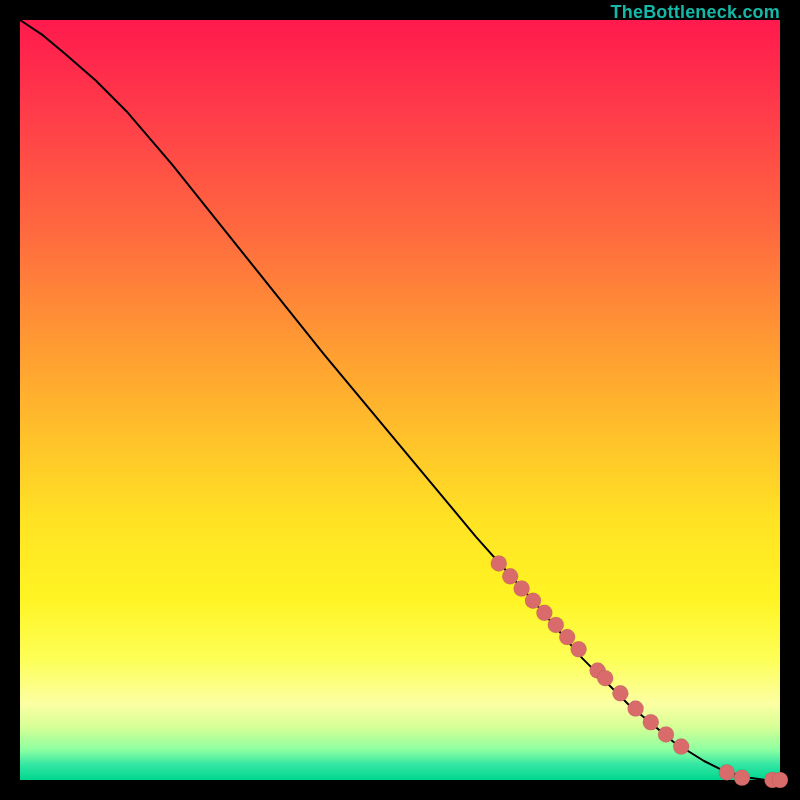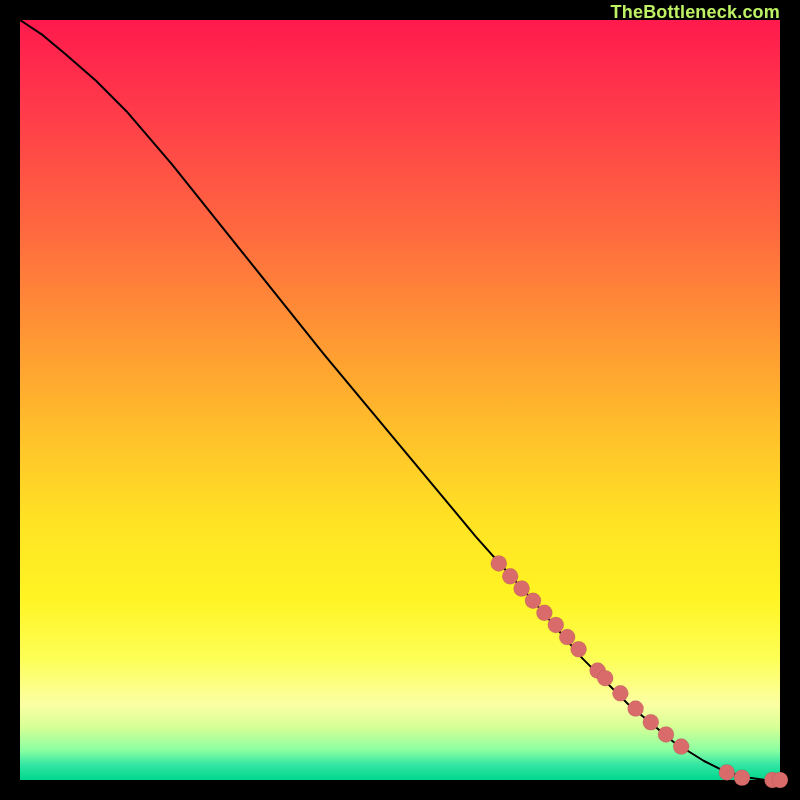--- a/index.html
+++ b/index.html
@@ -46,21 +46,21 @@
       #d7ff96 93%,
       #8dffa1 96%,
       #33e6a3 98%,
       #00d68f 100%
     );
   }
   .watermark {
     position: absolute;
     top: -18px;
     right: 0;
-    color: #bef264;
+    color: #14b8a6;
     font-size: 18px;
     font-weight: 600;
     letter-spacing: 0.2px;
     user-select: none;
   }
   svg.curve {
     position: absolute;
     left: 0;
     top: 0;
     width: 760px;

